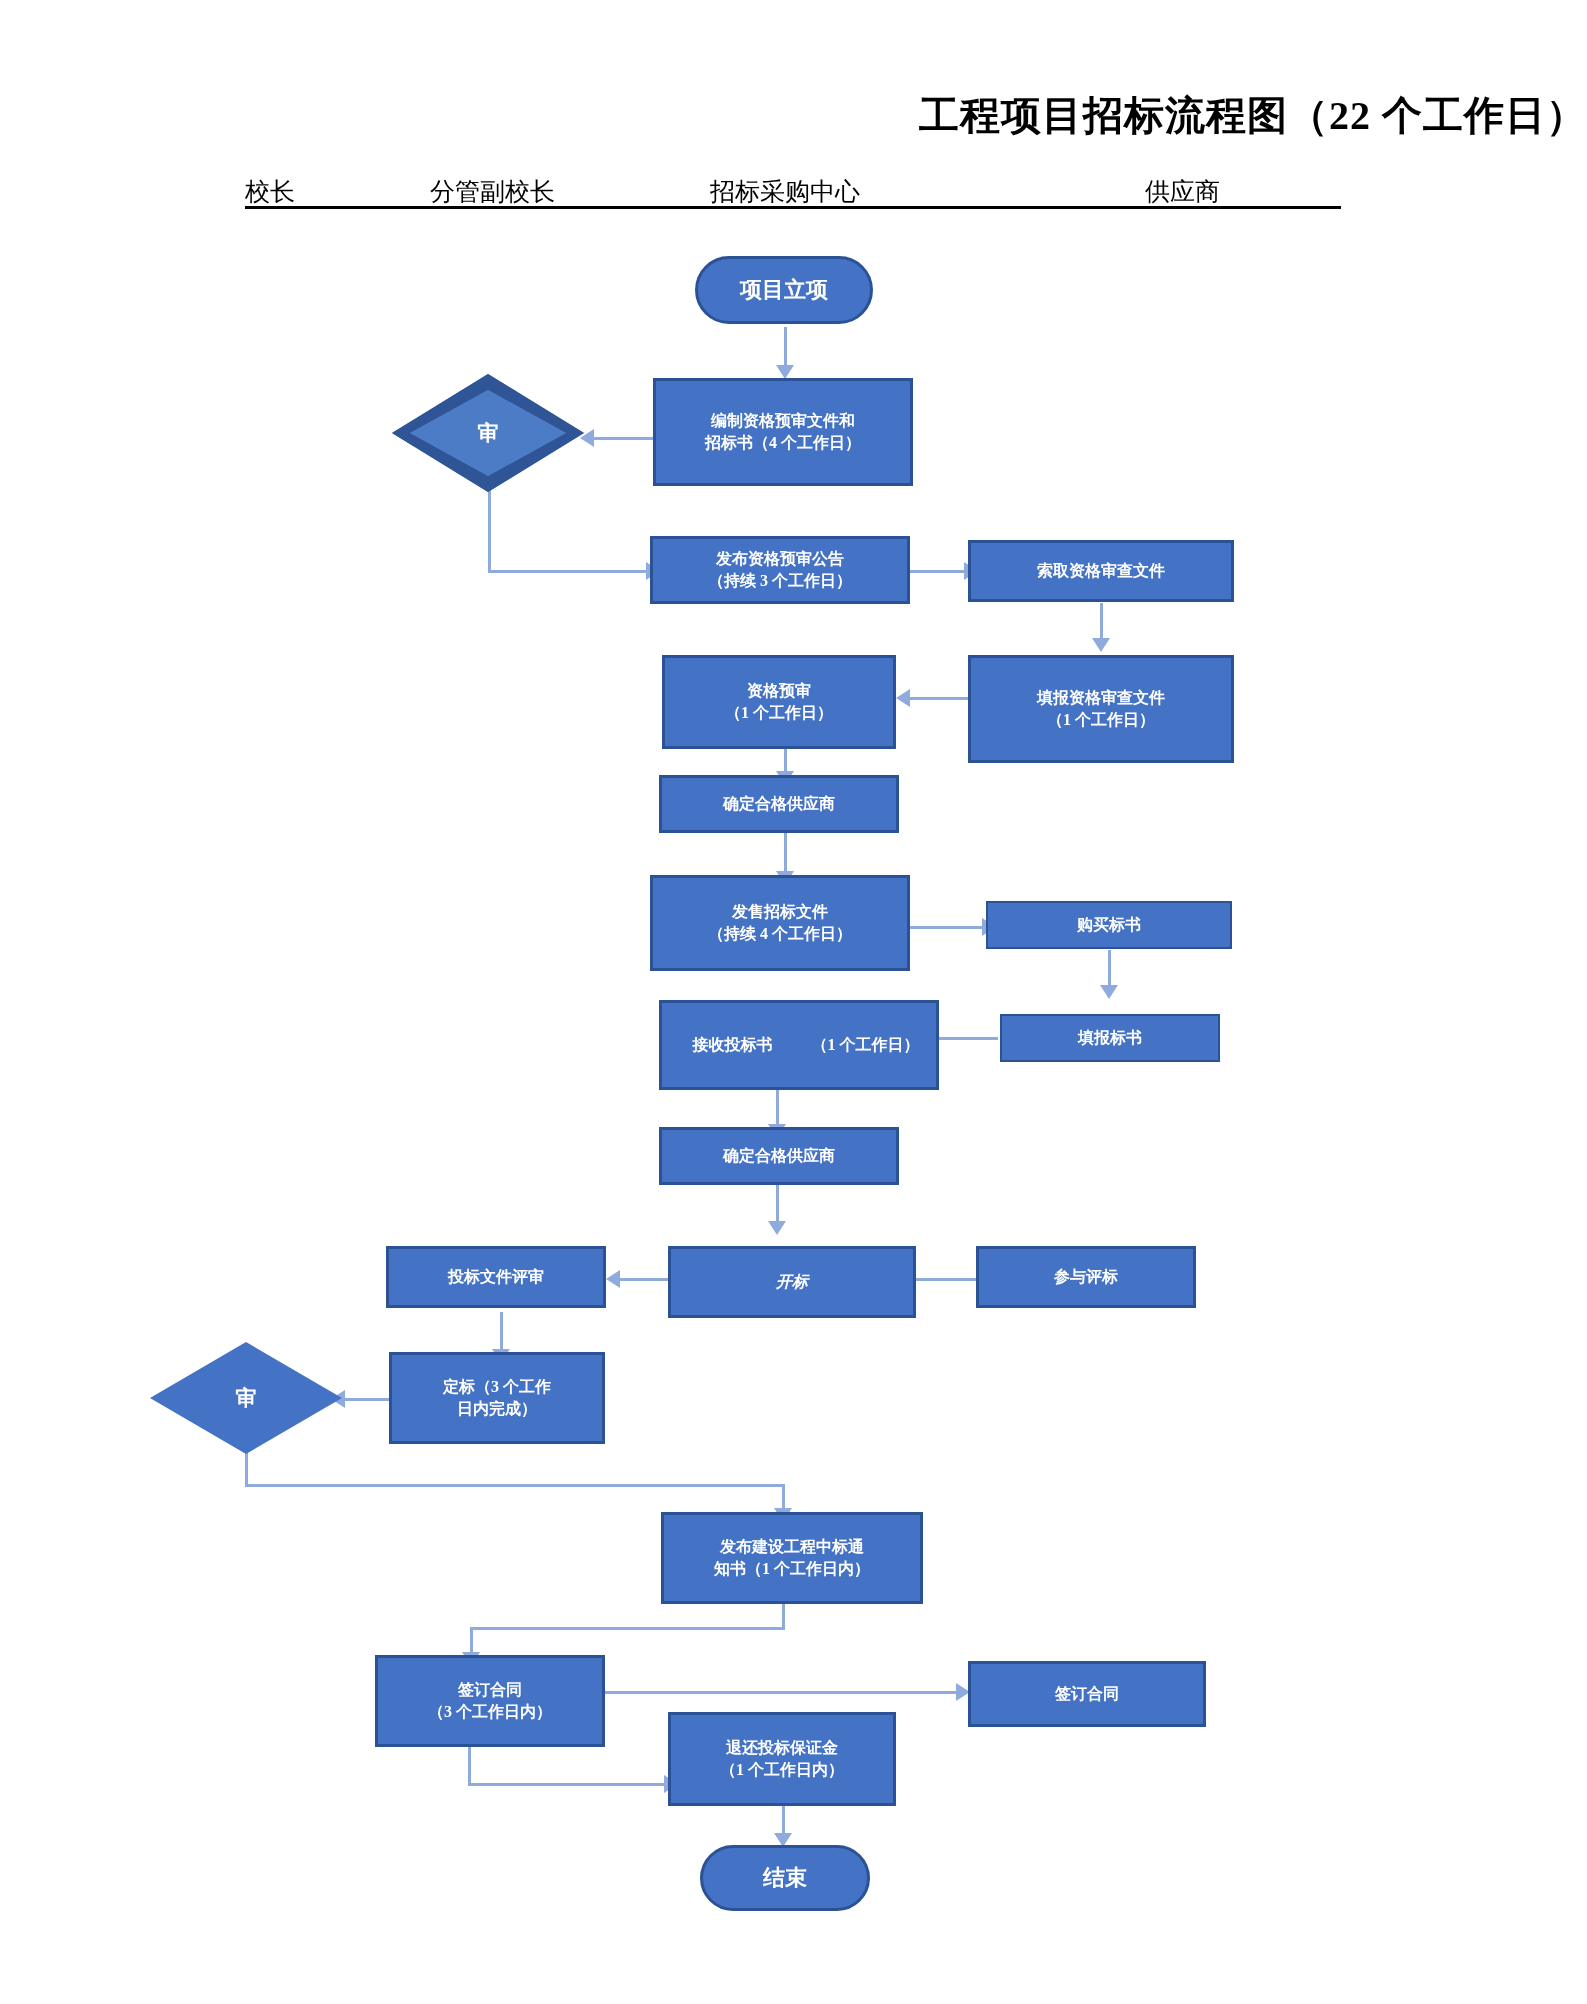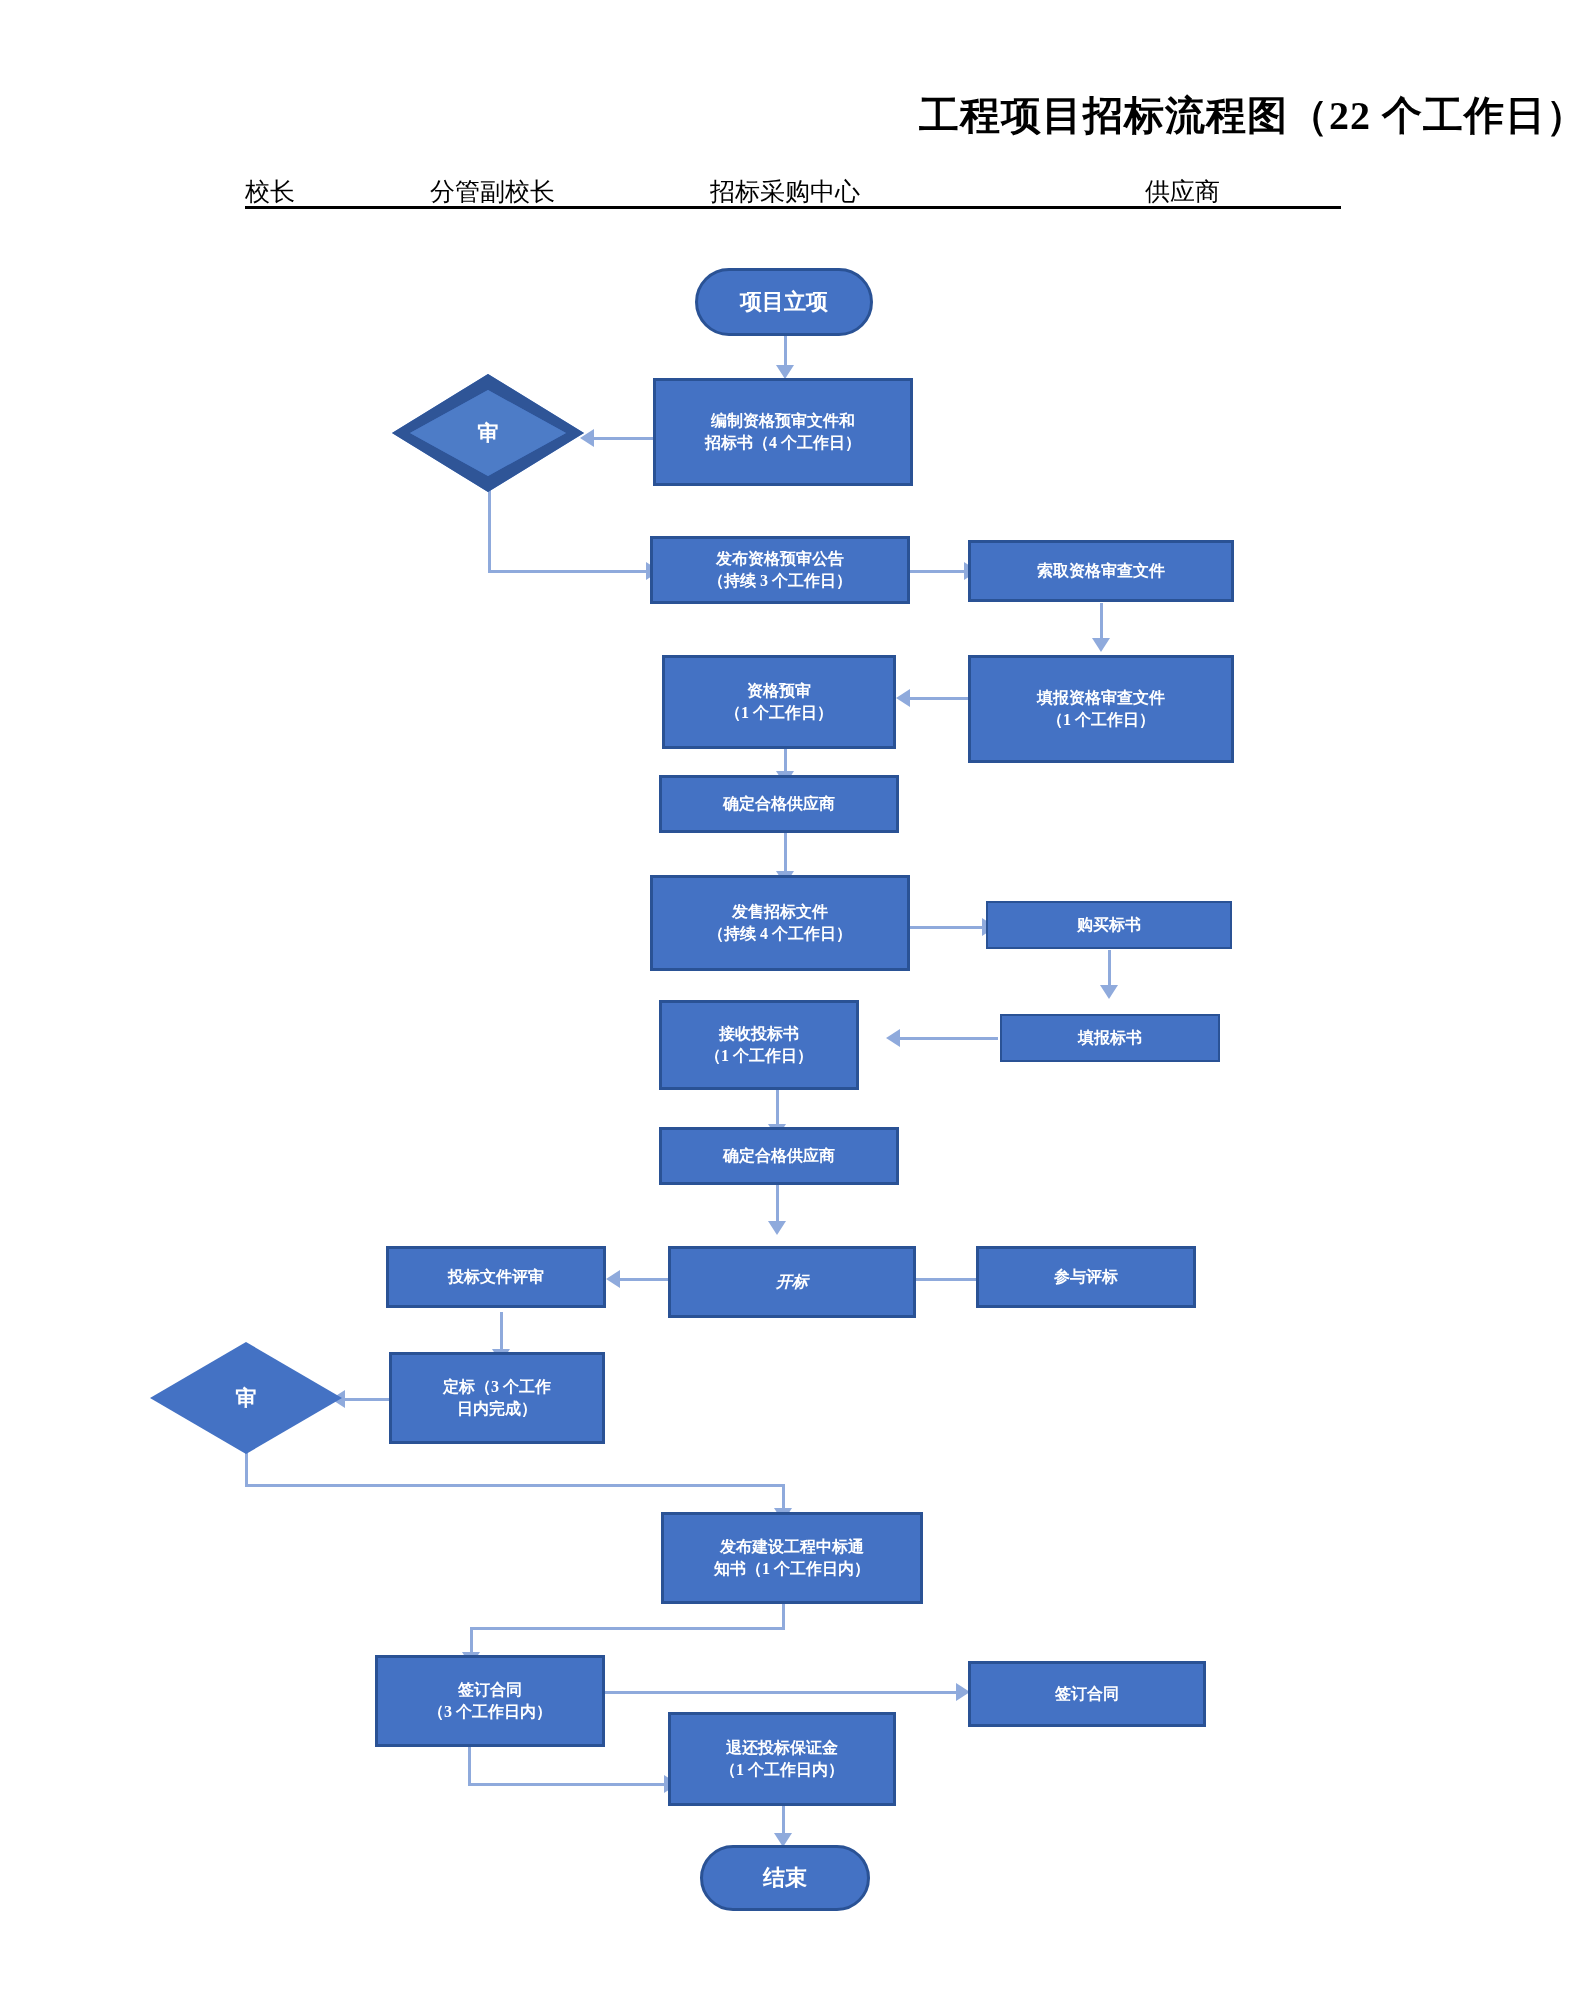--- a/index.html
+++ b/index.html
@@ -217,21 +217,21 @@
   <div class="conn h" style="left:605px; top:1691px; width:355px;"></div>
   <div class="arrow right" style="left:956px; top:1683px;"></div>
 
   <div class="conn v" style="left:468px; top:1745px; height:40px;"></div>
   <div class="conn h" style="left:468px; top:1783px; width:200px;"></div>
   <div class="arrow right" style="left:664px; top:1775px;"></div>
 
   <div class="conn v" style="left:782px; top:1806px; height:30px;"></div>
   <div class="arrow down" style="left:774px; top:1833px;"></div>
 
-  <div class="node terminator" style="left:695px; top:268px; width:178px; height:68px;">
+  <div class="node terminator" style="left:695px; top:256px; width:178px; height:68px;">
     <span>项目立项</span>
   </div>
 
   <div class="node" style="left:653px; top:378px; width:260px; height:108px; flex-direction:column;">
     <span>编制资格预审文件和</span>
     <span>招标书（4 个工作日）</span>
   </div>
 
   <div class="diamond-wrap" style="left:390px; top:372px; width:196px; height:122px;">
     <svg width="196" height="122" viewBox="0 0 196 122">
@@ -270,21 +270,21 @@
 
   <div class="node" style="left:650px; top:875px; width:260px; height:96px; flex-direction:column;">
     <span>发售招标文件</span>
     <span>（持续 4 个工作日）</span>
   </div>
 
   <div class="node thin" style="left:986px; top:901px; width:246px; height:48px;">
     <span>购买标书</span>
   </div>
 
-  <div class="node" style="left:659px; top:1000px; width:200px; height:90px; flex-direction:column;justify-content:center;">
+  <div class="node" style="left:659px; top:1000px; width:280px; height:90px; justify-content:center;">
     <span>接收投标书</span>
     <span>（1 个工作日）</span>
   </div>
 
   <div class="node thin" style="left:1000px; top:1014px; width:220px; height:48px;">
     <span>填报标书</span>
   </div>
 
   <div class="node" style="left:659px; top:1127px; width:240px; height:58px;">
     <span>确定合格供应商</span>

